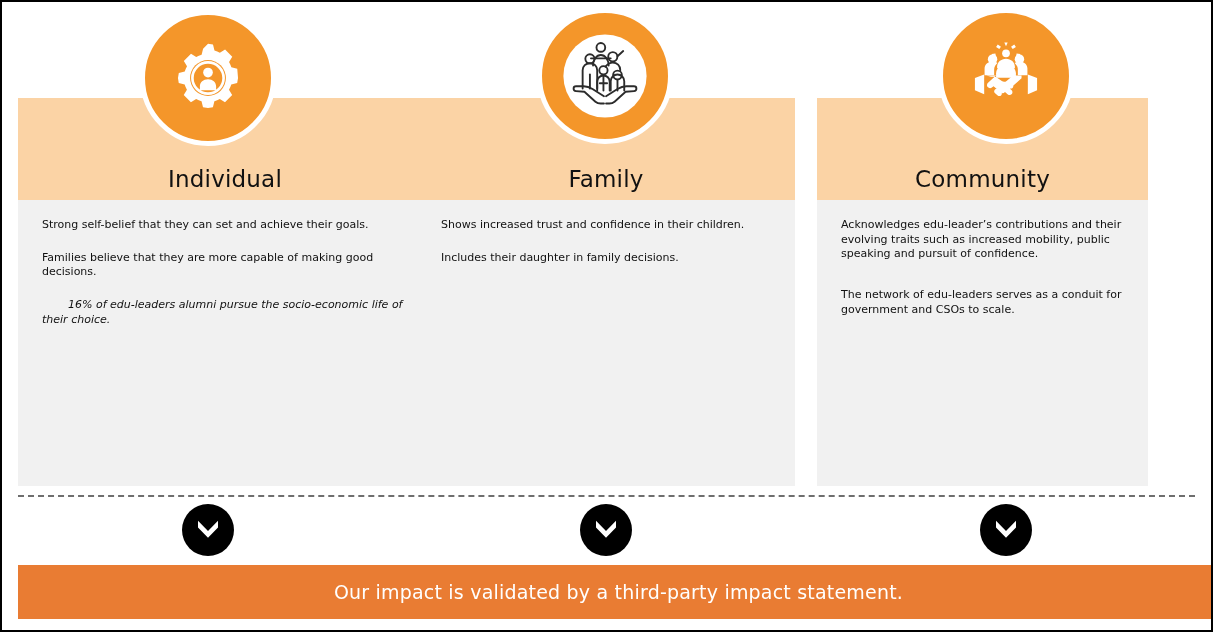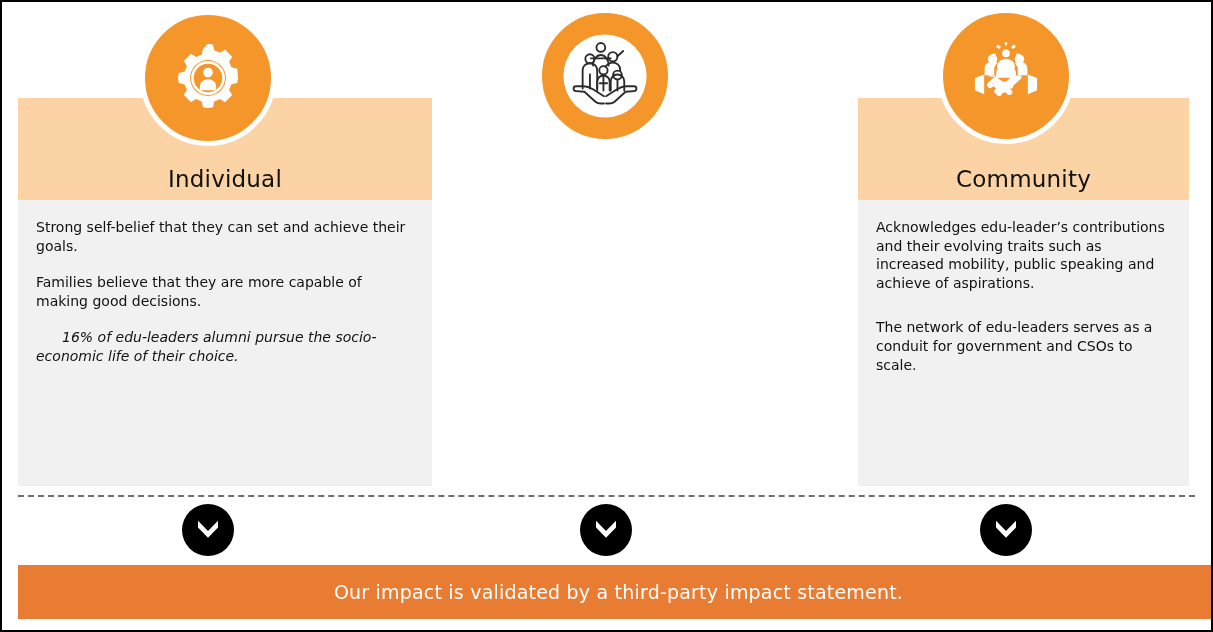--- a/index.html
+++ b/index.html
@@ -35,40 +35,40 @@
     left: 0;
     right: 0;
     bottom: 8px;
     text-align: center;
     font-size: 23px;
     color: #111111;
     letter-spacing: .2px;
   }
   .col-body {
     background: #f1f1f1;
-    padding: 18px 16px 10px 18px;
+    padding: 18px 16px 10px 24px;
     box-sizing: border-box;
-    font-size: 14px;
+    font-size: 11px;
     line-height: 1.33;
     color: #111111;
   }
   .para { margin: 0 0 18px 0; }
   .para:last-child { margin-bottom: 0; }
   .emph {
     font-style: italic;
     display: block;
   }
   .indent-first { text-indent: 26px; }
 
   
   #col-individual { left: 16px;  width: 414px; }
   #col-individual .col-body { height: 286px; }
   #col-family     { left: 415px; width: 378px; }
   #col-family     .col-body { height: 286px; }
-  #col-community  { left: 815px; width: 331px; margin-left: 41px; }
+  #col-community  { left: 815px; width: 331px; }
   #col-community  .col-body { height: 286px; }
 
   
   .badge {
     position: absolute;
     top: 8px;
     width: 136px;
     height: 136px;
     border-radius: 50%;
     background: #f4962a;
@@ -140,27 +140,36 @@
     </div>
     <div class="col-body">
       <p class="para">Strong self-belief that they can set and achieve their goals.</p>
       <p class="para">Families believe that they are more capable of making good decisions.</p>
       <p class="para">
         <span class="emph indent-first">16% of edu-leaders alumni pursue the socio-economic life of their choice.</span>
       </p>
     </div>
   </div>
 
+  <div class="col" id="col-family">
+    <div class="col-head">
+      <div class="col-title">Family</div>
+    </div>
+    <div class="col-body">
+      <p class="para">Shows increased trust and confidence in their children.</p>
+      <p class="para">Includes their daughter in family decisions.</p>
+    </div>
+  </div>
 
   <div class="col" id="col-community">
     <div class="col-head">
       <div class="col-title">Community</div>
     </div>
     <div class="col-body">
-      <p class="para">Acknowledges edu-leader’s contributions and their evolving traits such as increased mobility, public speaking and achieve of aspirations.</p>
+      <p class="para">Acknowledges edu-leader’s contributions and their evolving traits such as increased mobility, public speaking and pursuit of confidence.</p>
       <p class="para" style="margin-bottom:26px"></p>
       <p class="para">The network of edu-leaders serves as a conduit for government and CSOs to scale.</p>
     </div>
   </div>
 
   <div class="badge" id="badge-individual">
     <span>
       <svg width="78" height="78" viewBox="0 0 100 100" aria-hidden="true">
         <path fill="#ffffff" d="M50 6l6.4 1.1 1.9 7.6a36 36 0 0 1 6.9 2.9l6.7-4.1 9.2 9.2-4.1 6.7a36 36 0 0 1 2.9 6.9l7.6 1.9L88.5 50l-1.1 6.4-7.6 1.9a36 36 0 0 1-2.9 6.9l4.1 6.7-9.2 9.2-6.7-4.1a36 36 0 0 1-6.9 2.9l-1.9 7.6L50 88.5l-6.4-1.1-1.9-7.6a36 36 0 0 1-6.9-2.9l-6.7 4.1-9.2-9.2 4.1-6.7a36 36 0 0 1-2.9-6.9l-7.6-1.9L11.5 50l1.1-6.4 7.6-1.9a36 36 0 0 1 2.9-6.9l-4.1-6.7 9.2-9.2 6.7 4.1a36 36 0 0 1 6.9-2.9l1.9-7.6L50 6z"></path>
         <circle cx="50" cy="50" r="23" fill="#f4962a"></circle>

